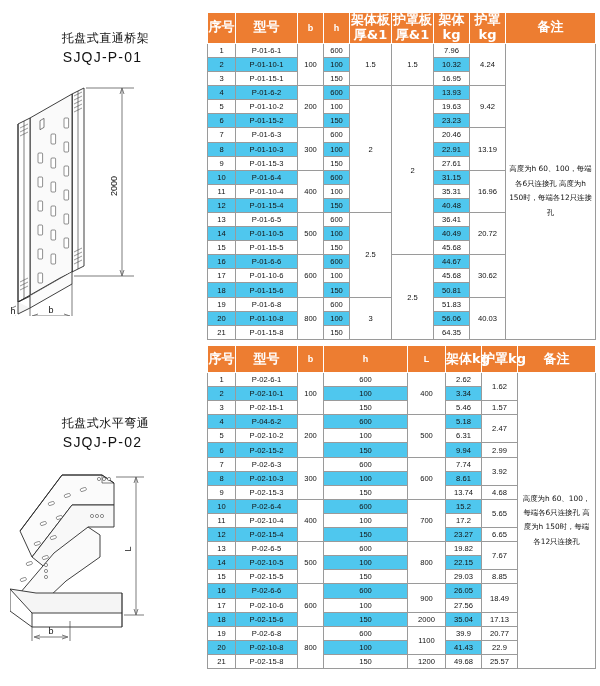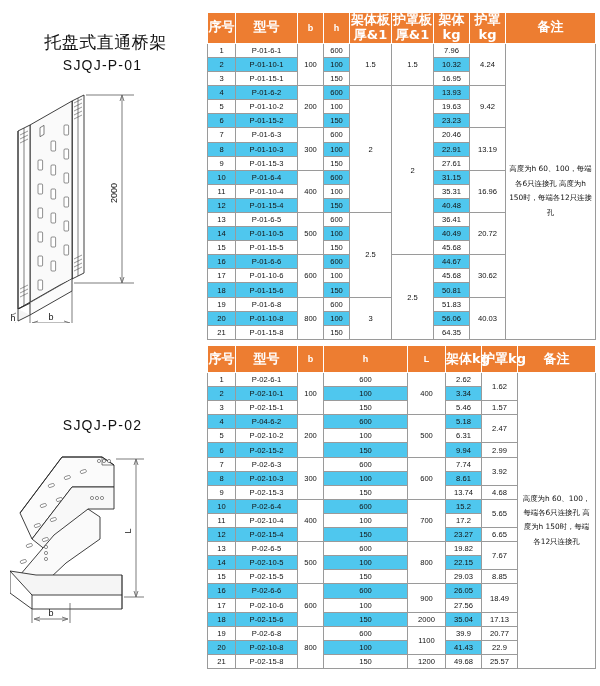--- a/index.html
+++ b/index.html
@@ -23,21 +23,21 @@
   #product-1 { left: 0px; top: 30px; width: 205px; height: 300px; }
   #product-2 { left: 0px; top: 415px; width: 205px; height: 255px; }
 
   .product-title {
     text-align: center;
     line-height: 1.45;
     color: #111;
   }
   .product-title .name {
     display: block;
-    font-size: 17px;
+    font-size: 12px;
     letter-spacing: 0.5px;
     font-family: "DejaVu Sans", sans-serif;
     padding-left: 6px;
   }
   .product-title .code {
     display: block;
     font-size: 14px;
     letter-spacing: 1.2px;
     font-family: "Liberation Sans", sans-serif;
   }
@@ -182,20 +182,21 @@
         </g>
         <text class="dim-label" x="107" y="110" text-anchor="middle" transform="rotate(-90 107 110)">2000</text>
         <text class="dim-label" x="41" y="237" text-anchor="middle">b</text>
         <text class="dim-label" x="3" y="238" text-anchor="middle">h</text>
       </svg>
     </div>
   </div>
 
   <div class="product" id="product-2">
     <div class="product-title">
+      <span class="name">托盘式水平弯通</span>
       <span class="code">SJQJ-P-02</span>
     </div>
     <div class="drawing">
       <svg width="185" height="195" viewBox="0 0 185 195">
         <g fill="none" stroke="#2a2a2a" stroke-width="0.9" stroke-linejoin="round">
 
           <path d="M10 70 L52 14 L92 14 L104 22 L104 44 L62 44 L22 96 Z" fill="#fbfbfb"></path>
 
           <path d="M10 70 L52 14"></path>
           <path d="M52 14 L92 14 L104 22"></path>

